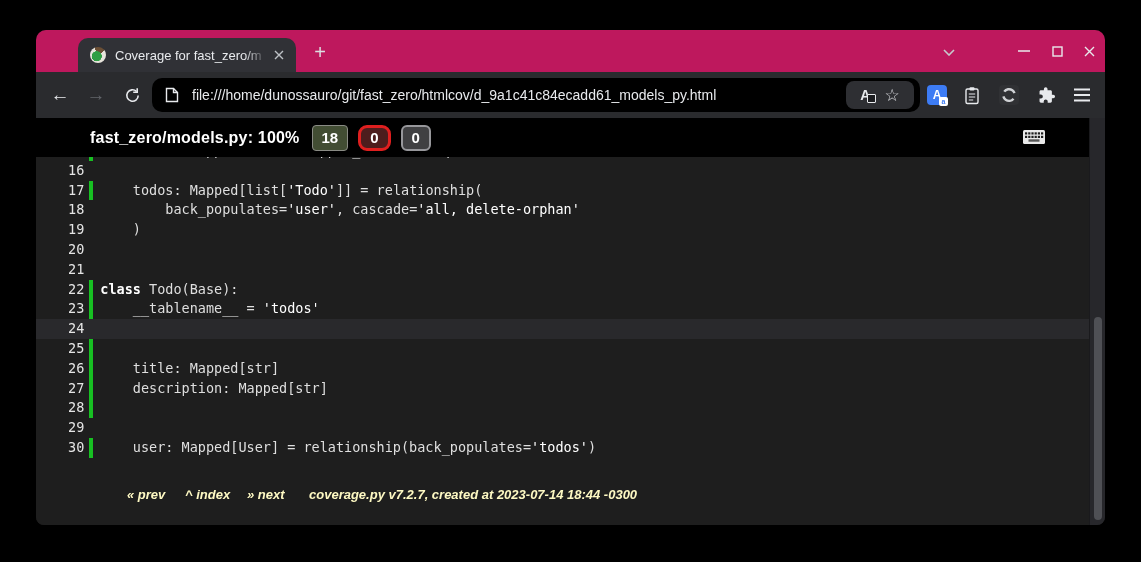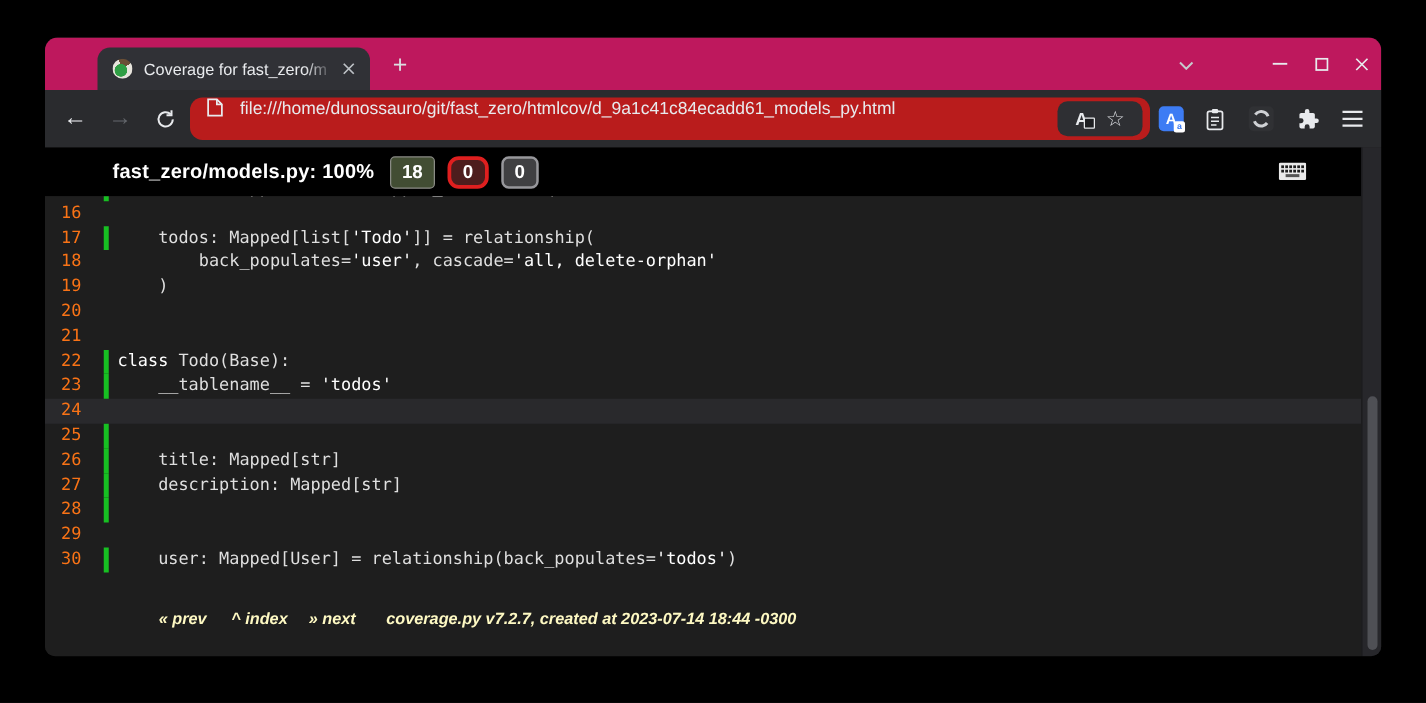--- a/index.html
+++ b/index.html
@@ -27,22 +27,22 @@
                    display:flex; align-items:center; justify-content:center; }
   .win-btn { position:absolute; top:10px; width:26px; height:22px;
              display:flex; align-items:center; justify-content:center; }
   .btn-min { left:975px; } .btn-max { left:1008px; } .btn-close { left:1040px; }
 
   
   .toolbar { position:absolute; left:0; top:42px; width:100%; height:46px; background:#2a2b2e; }
   .nav-btn { position:absolute; top:9px; width:28px; height:28px; display:flex; align-items:center;
              justify-content:center; font-size:19px; color:#e8eaed; border-radius:50%; }
   .nav-back { left:10px; } .nav-fwd { left:46px; color:#63666b; } .nav-reload { left:82px; }
-  .urlbar { position:absolute; left:116px; top:6px; width:768px; height:34px; background:#b91c1c;
-            border-radius:10px; display:flex; }
+  .urlbar { position:absolute; left:116px; top:6px; width:768px; height:34px; background:#000000;
+            border-radius:10px; display:flex; align-items:center; }
   .file-icon { margin-left:13px; flex:0 0 16px; }
   .url-text { color:#e8eaed; font-size:14px; margin-left:11px; white-space:nowrap; }
   .pill-chip { position:absolute; right:6px; top:3px; width:68px; height:28px; background:#2e2f33;
                border-radius:8px; display:flex; align-items:center; justify-content:space-evenly; }
   .translate-a { color:#e8eaed; font-size:14px; font-weight:bold; position:relative; }
   .translate-a::after { content:""; position:absolute; right:-6px; bottom:0px; width:7px; height:7px;
                         border:1.2px solid #e8eaed; border-radius:1px; background:#1d1e21; }
   .star { color:#dadce0; font-size:17px; }
   .ext-btn { position:absolute; top:13px; width:20px; height:20px; display:flex;
              align-items:center; justify-content:center; }
@@ -67,26 +67,26 @@
   .badge-exc { background:#404042; border:2px solid #97979b; border-radius:6px; }
   .kbd-btn { position:absolute; left:987px; top:12px; }
 
   
   .source { position:absolute; left:0; top:127px; width:1053px; height:368px;
             background:#1e1e1e; overflow:hidden; }
   .code-rows { margin-top:-16px; }
   .code-row { height:19.8px; line-height:19.8px; display:flex; white-space:pre;
               font-family:"DejaVu Sans Mono", monospace; font-size:13.5px; }
   .code-row.hl { background:#29292c; }
-  .ln { flex:0 0 42px; text-align:center; color:#f97316; }
+  .ln { flex:0 0 42px; text-align:left; color:#e5e5e5;padding-left:32px; }
   .runbar { flex:0 0 4px; margin-left:5px; background:transparent; }
   .code-row.run .runbar { background:#17c022; }
   .ltxt { margin-left:7px; color:#dfdfdf; }
   .tok-str { color:#ffffff; }
-  .tok-kw { font-weight:normal; color:#ffffff; }
+  .tok-kw { font-weight:bold; color:#ffffff; }
 
   
   .cov-footer { position:absolute; left:0; top:457px; width:1053px; height:20px;
                 font-size:13px; font-weight:bold; font-style:italic; color:#fef9c3;margin-left:37px; }
   .cov-footer span { position:absolute; white-space:nowrap; }
   .f-prev { left:54px; } .f-index { left:112px; } .f-next { left:174px; } .f-info { left:236px; }
 
   
   .scrollbar { position:absolute; left:1053px; top:88px; width:16px; height:407px;
                background:#27272b; border-left:1px solid #1a1a1d; }

